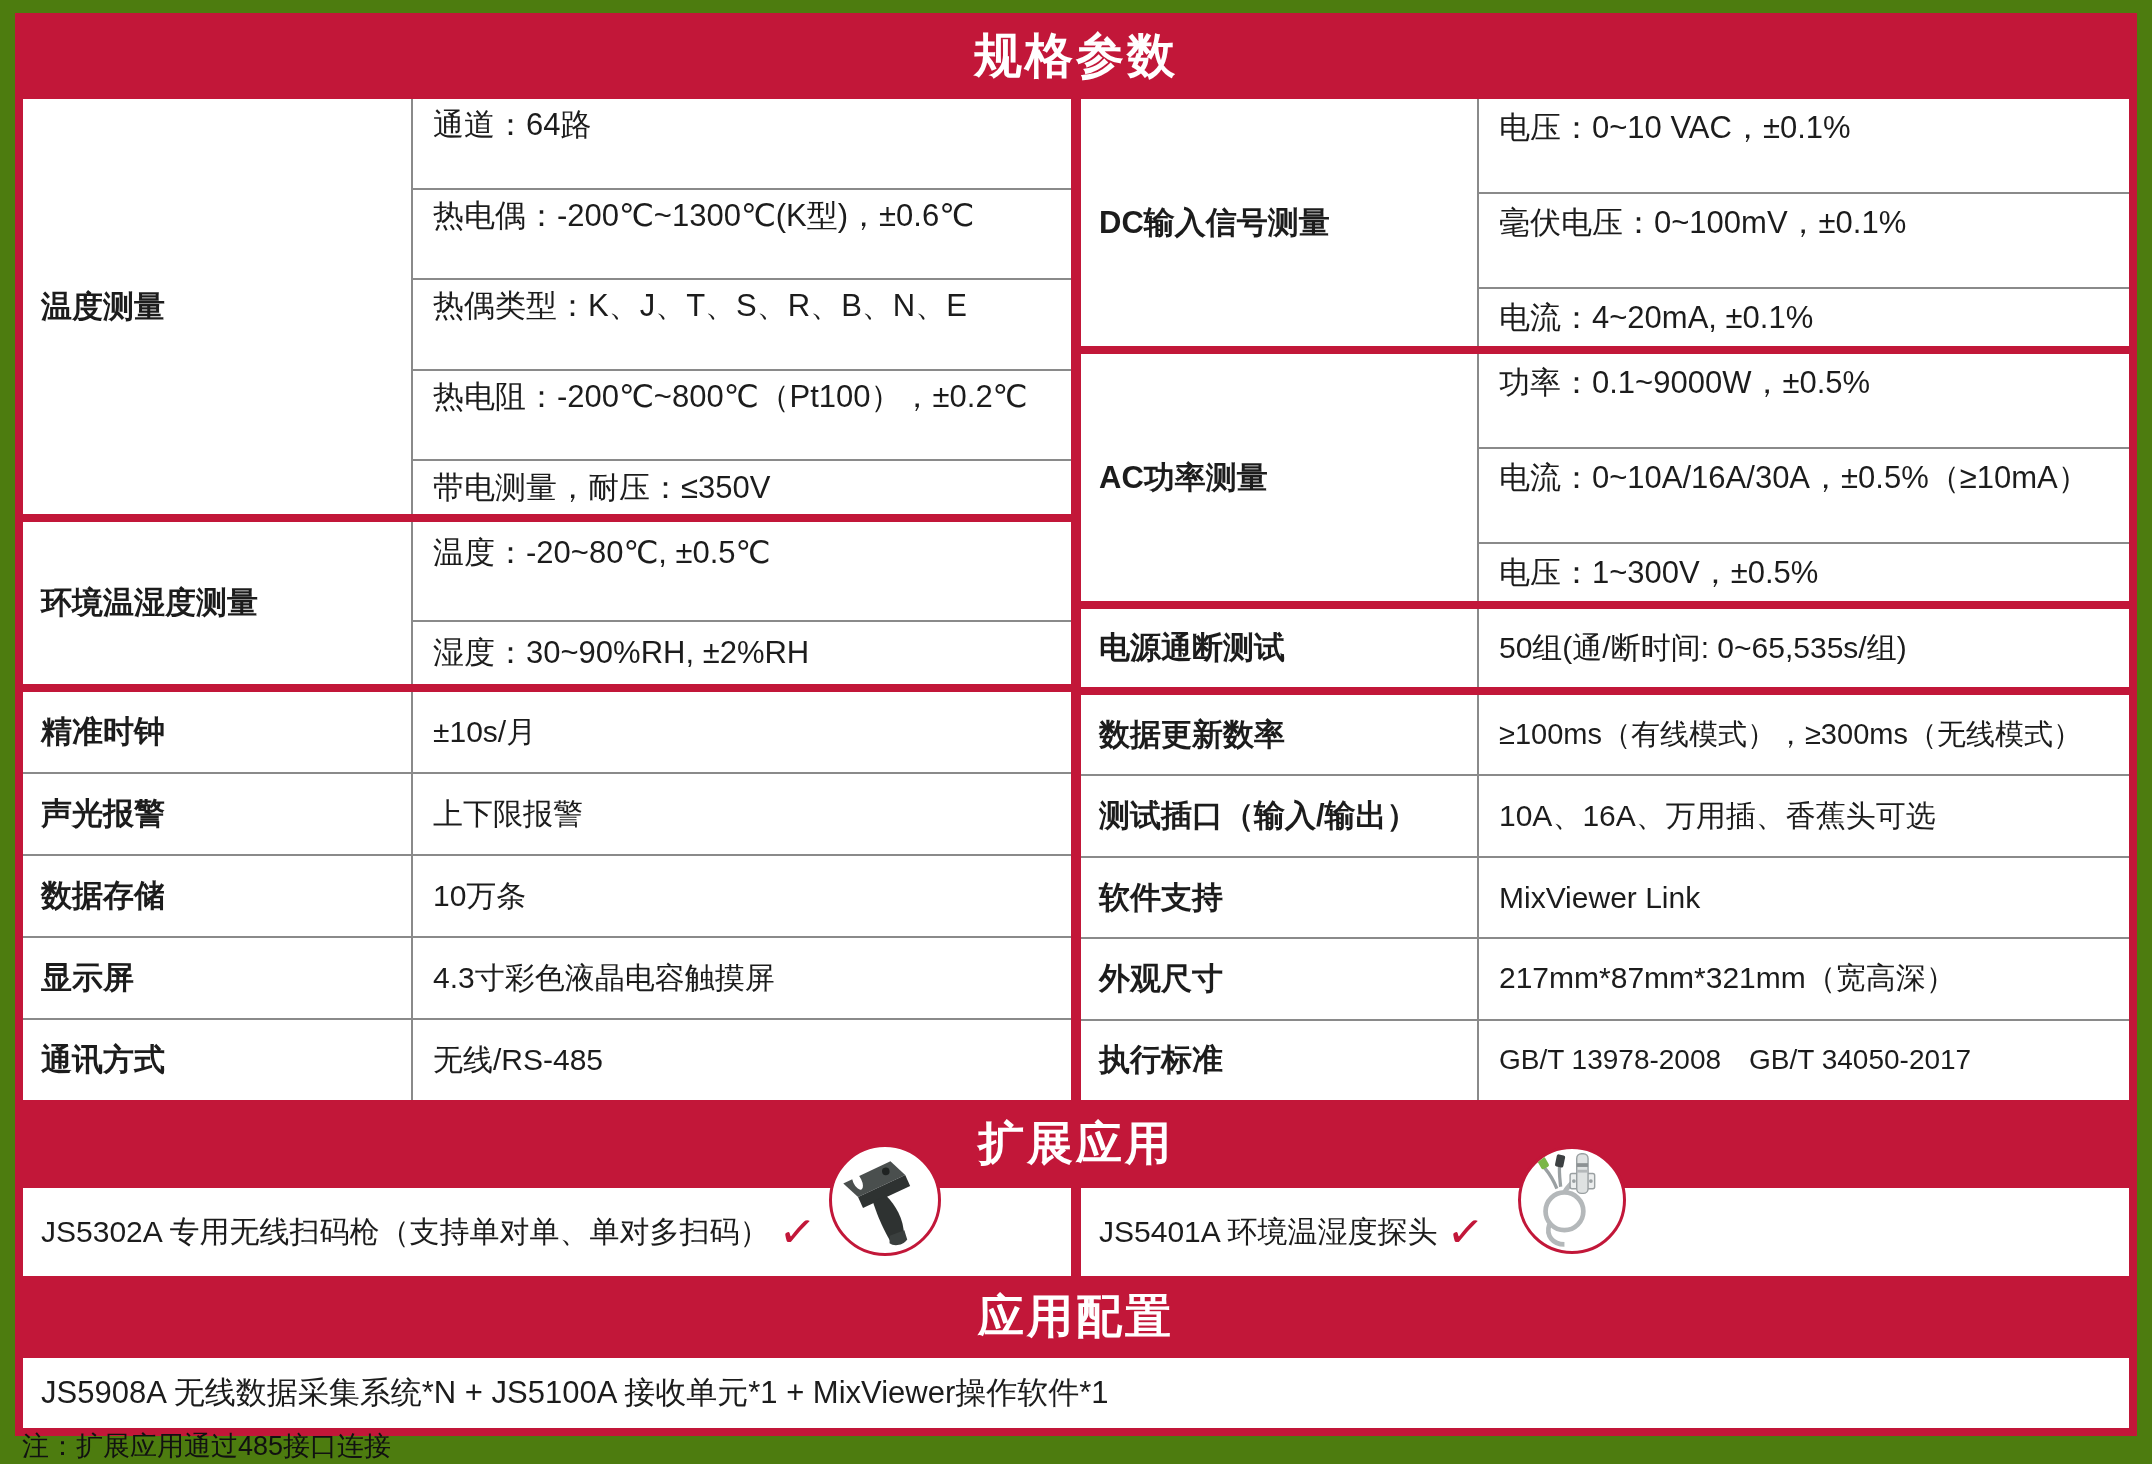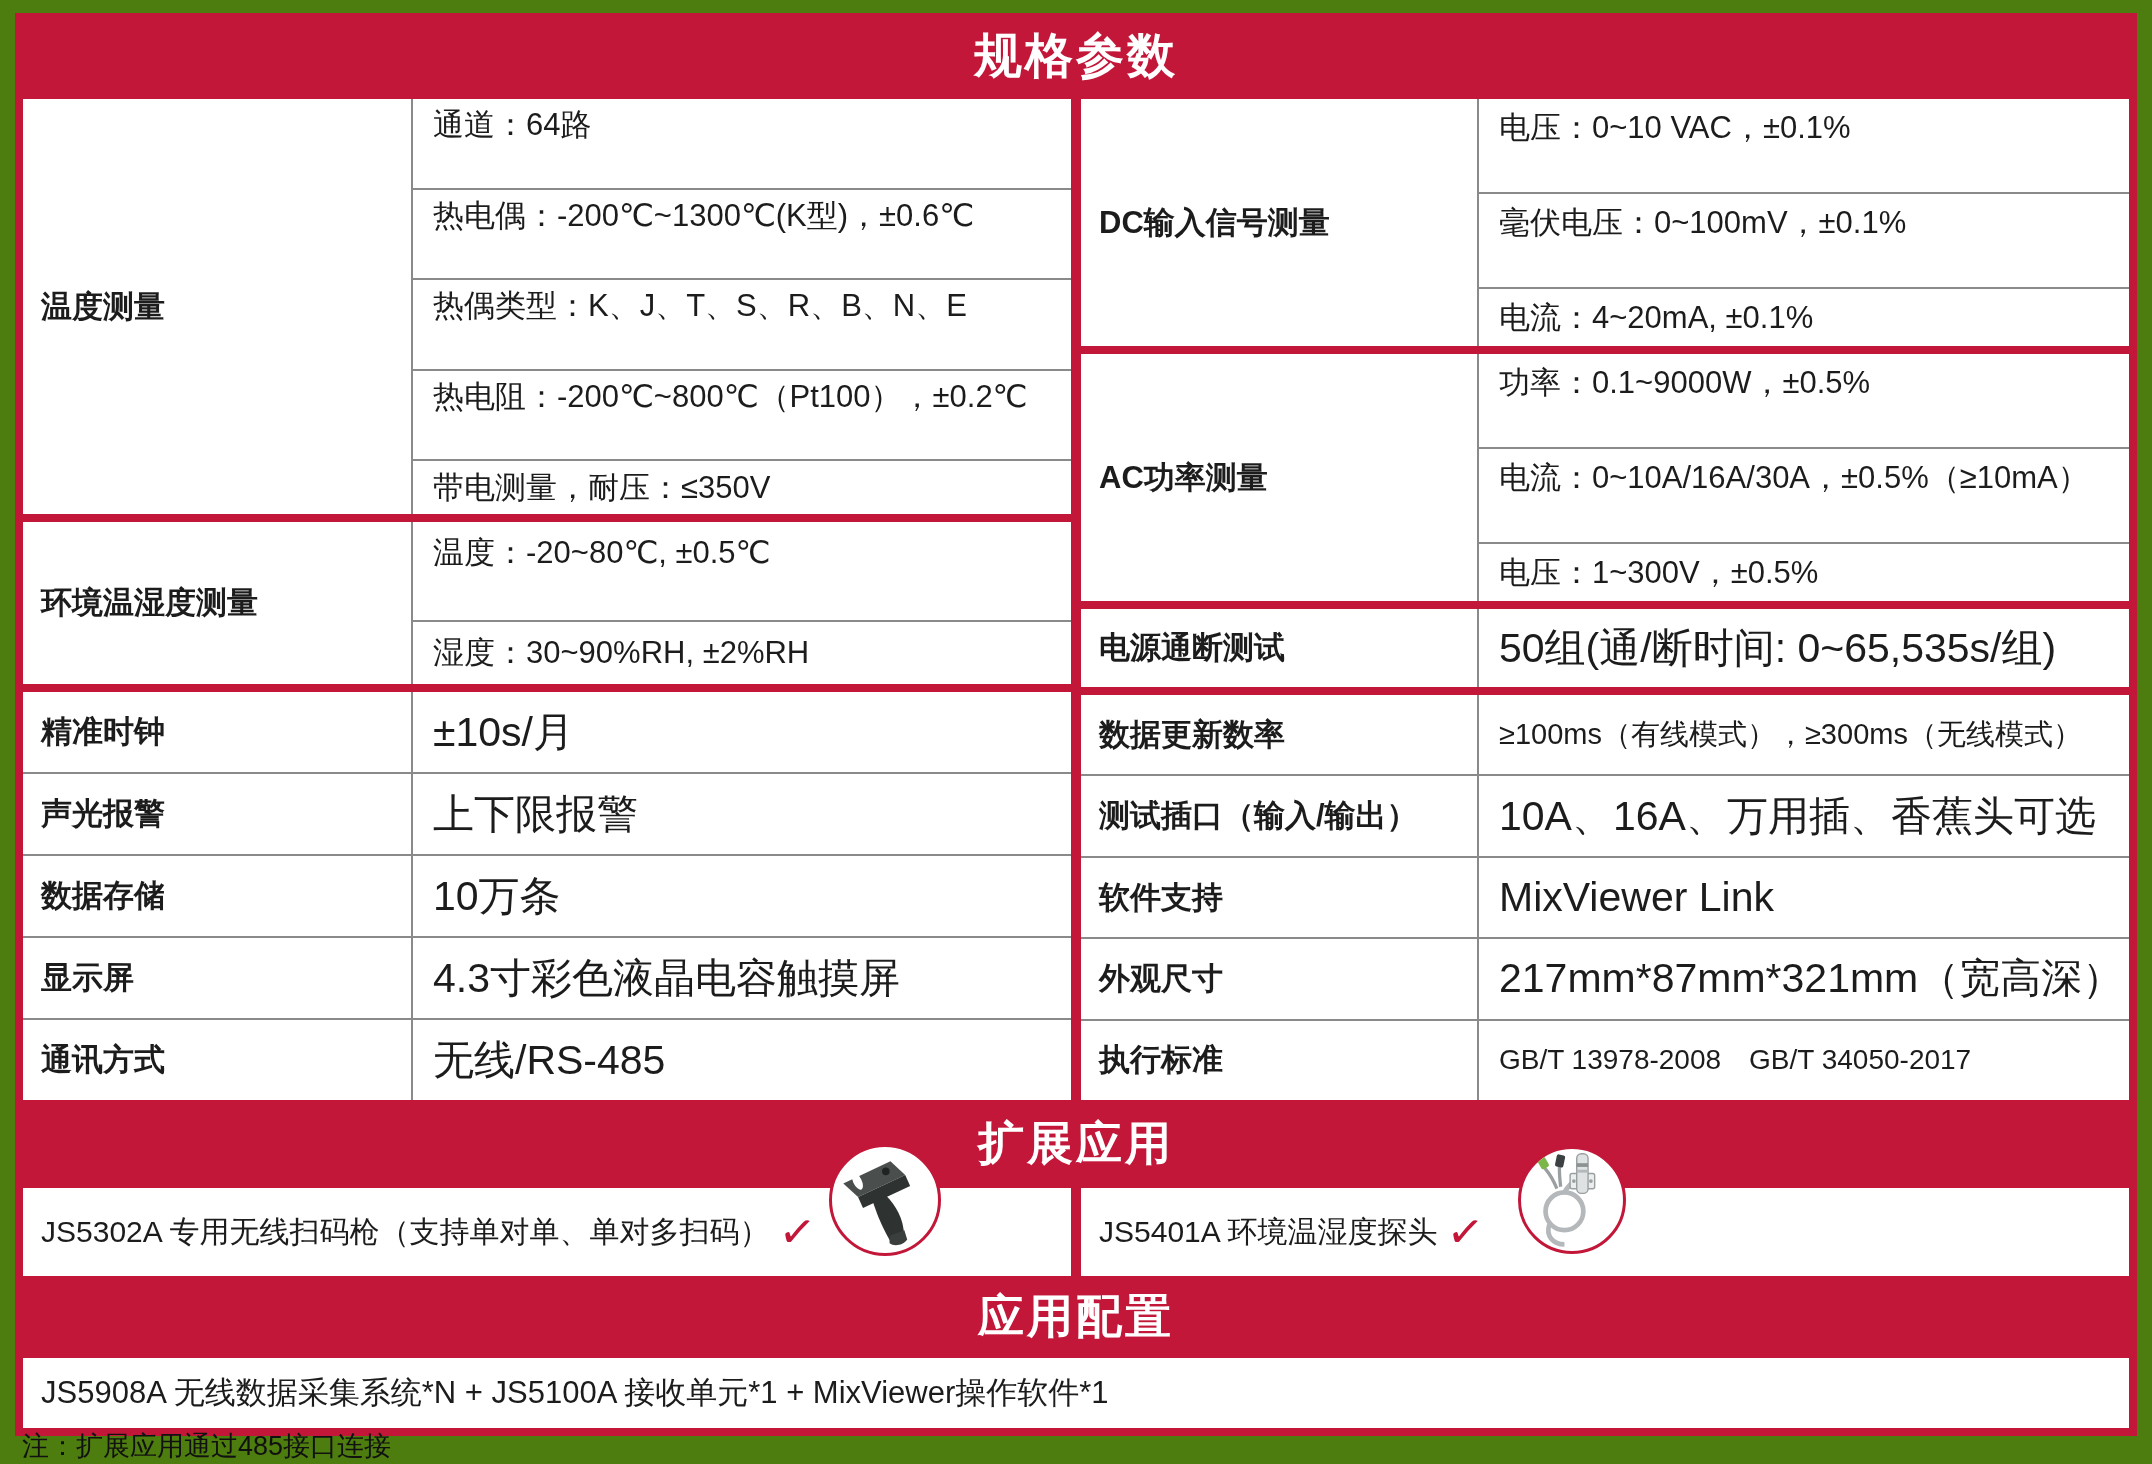--- a/index.html
+++ b/index.html
@@ -30,21 +30,21 @@
   .label-cell{display:flex;align-items:center;padding-left:18px;
               font-weight:700;font-size:31px;border-right:2px solid var(--gray);}
   .left-half .label-cell{width:390px;}
   .right-half .label-cell{width:398px;}
   .vals{flex:1;display:flex;flex-direction:column;gap:36px;}
   .vcell{flex:1;display:flex;align-items:center;padding-left:20px;font-size:31px;}
   .vals .vcell + .vcell{border-top:2px solid var(--gray);}
   .rows{flex:1;display:flex;flex-direction:column;}
   .srow{flex:1;display:flex;}
   .rows .srow + .srow{border-top:2px solid var(--gray);}
-  .srow .value{flex:1;display:flex;align-items:center;padding-left:20px;font-size:41px;}
+  .srow .value{flex:1;display:flex;align-items:center;padding-left:20px;font-size:30px;}
   .srow.alone{flex:none;height:78px;}
   .value.small{font-size:28px;}
   .value.mid-size{font-size:29px;}
   
   .band.ext{height:88px;}
   .band.conf{height:82px;}
   .items-row{height:88px;display:flex;background:#fff;}
   .item-cell{width:1048px;display:flex;align-items:center;padding-left:18px;font-size:30px;}
   .item-vdiv{width:10px;background:var(--accent);}
   .item-cell:last-child{flex:1;}

